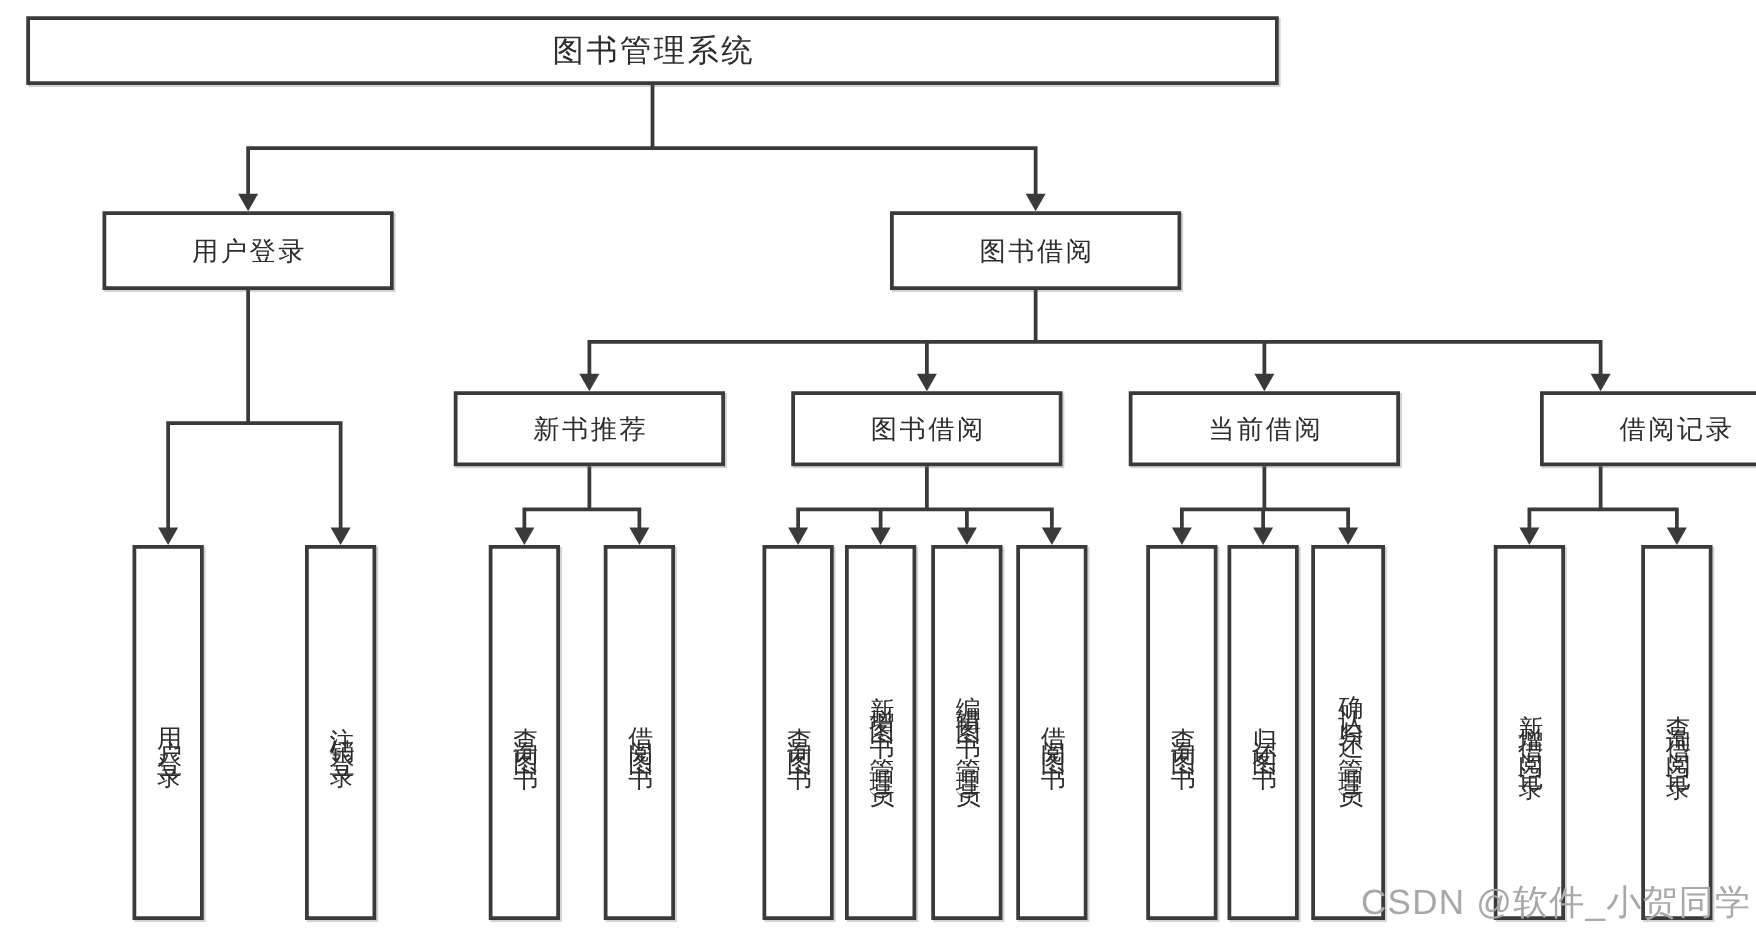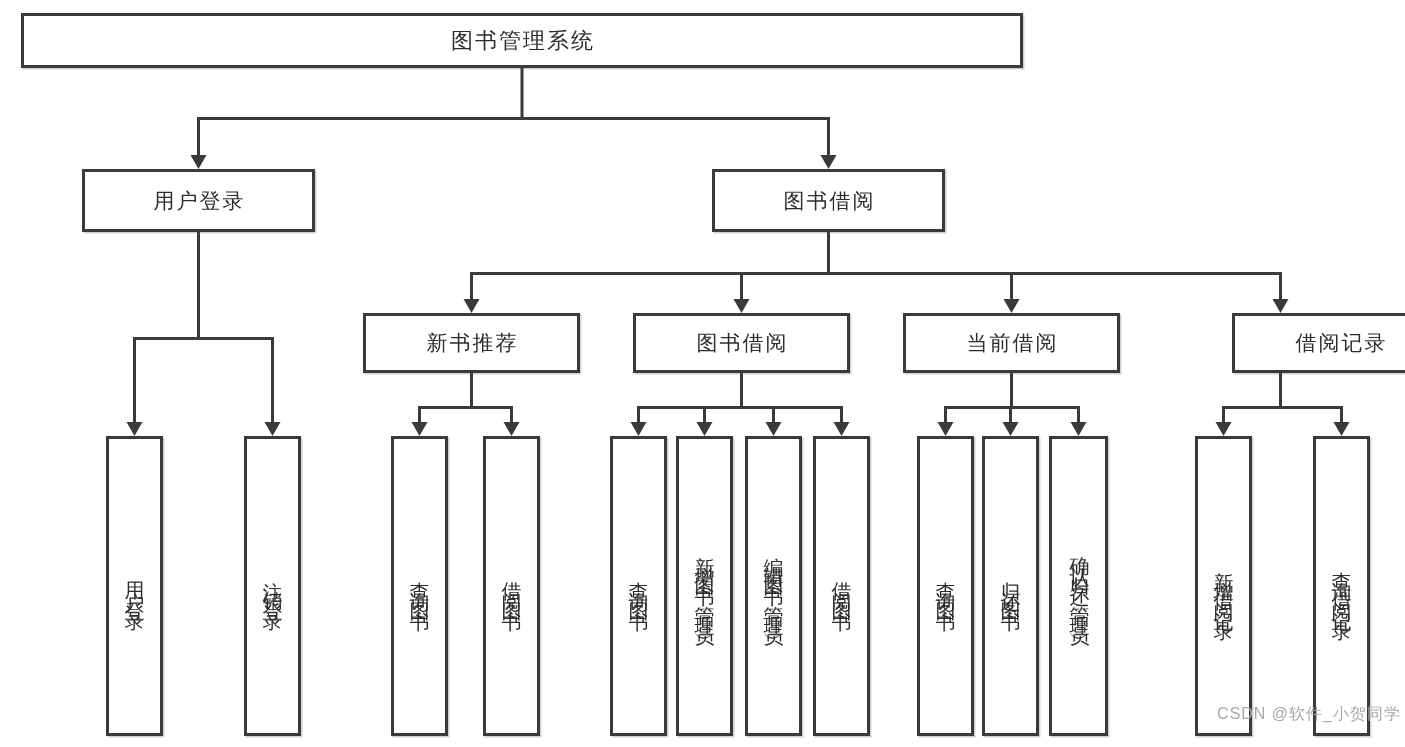--- a/index.html
+++ b/index.html
@@ -39,35 +39,35 @@
     box-shadow: 1.5px 1.5px 0 rgba(90,90,90,0.28);
   }
   .hbox {
     display: flex;
     align-items: center;
     justify-content: center;
     font-size: 21px;
     letter-spacing: 2px;
     text-indent: 2px;
   }
-  .hbox.root { font-size: 22px; }
+  .hbox.root { font-size: 25px; }
   .vbox {
     writing-mode: vertical-rl;
     text-orientation: mixed;
     text-align: center;
     line-height: 51px;
     font-size: 20px;
     letter-spacing: 10px;
     padding: 3px 0;
   }
   .watermark {
     position: absolute;
     right: 4px;
-    bottom: 22px;
-    font-size: 16px;
+    bottom: 6px;
+    font-size: 28px;
     letter-spacing: 1px;
     color: var(--watermark);
     z-index: 3;
     white-space: nowrap;
   }
 </style>
 </head>
 <body>
 
 <div id="canvas">

